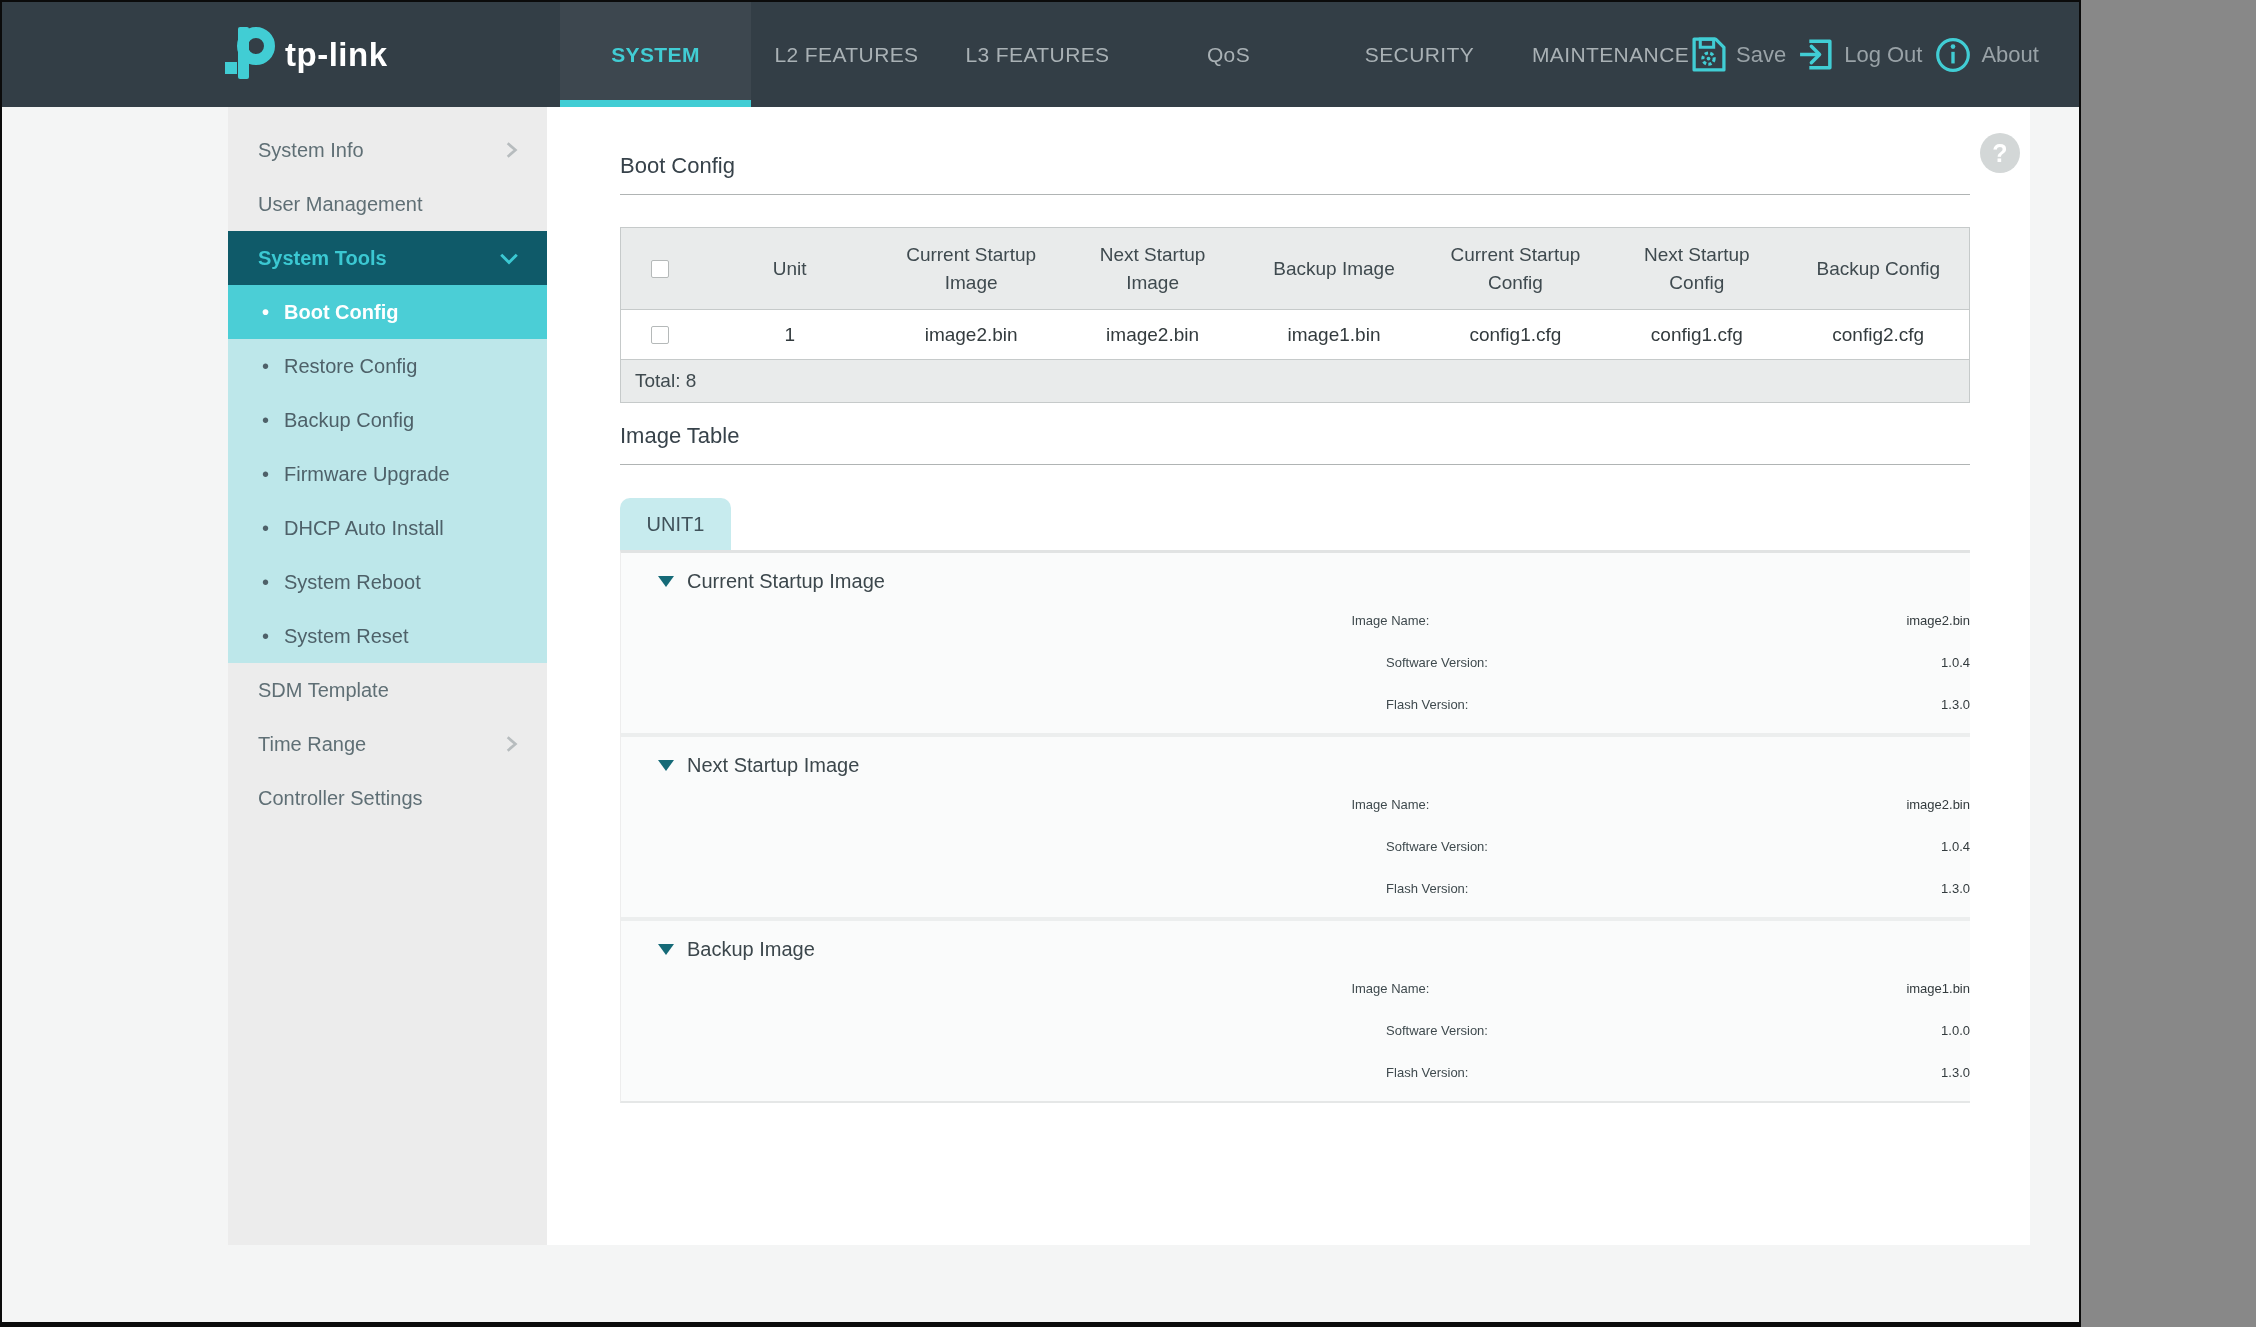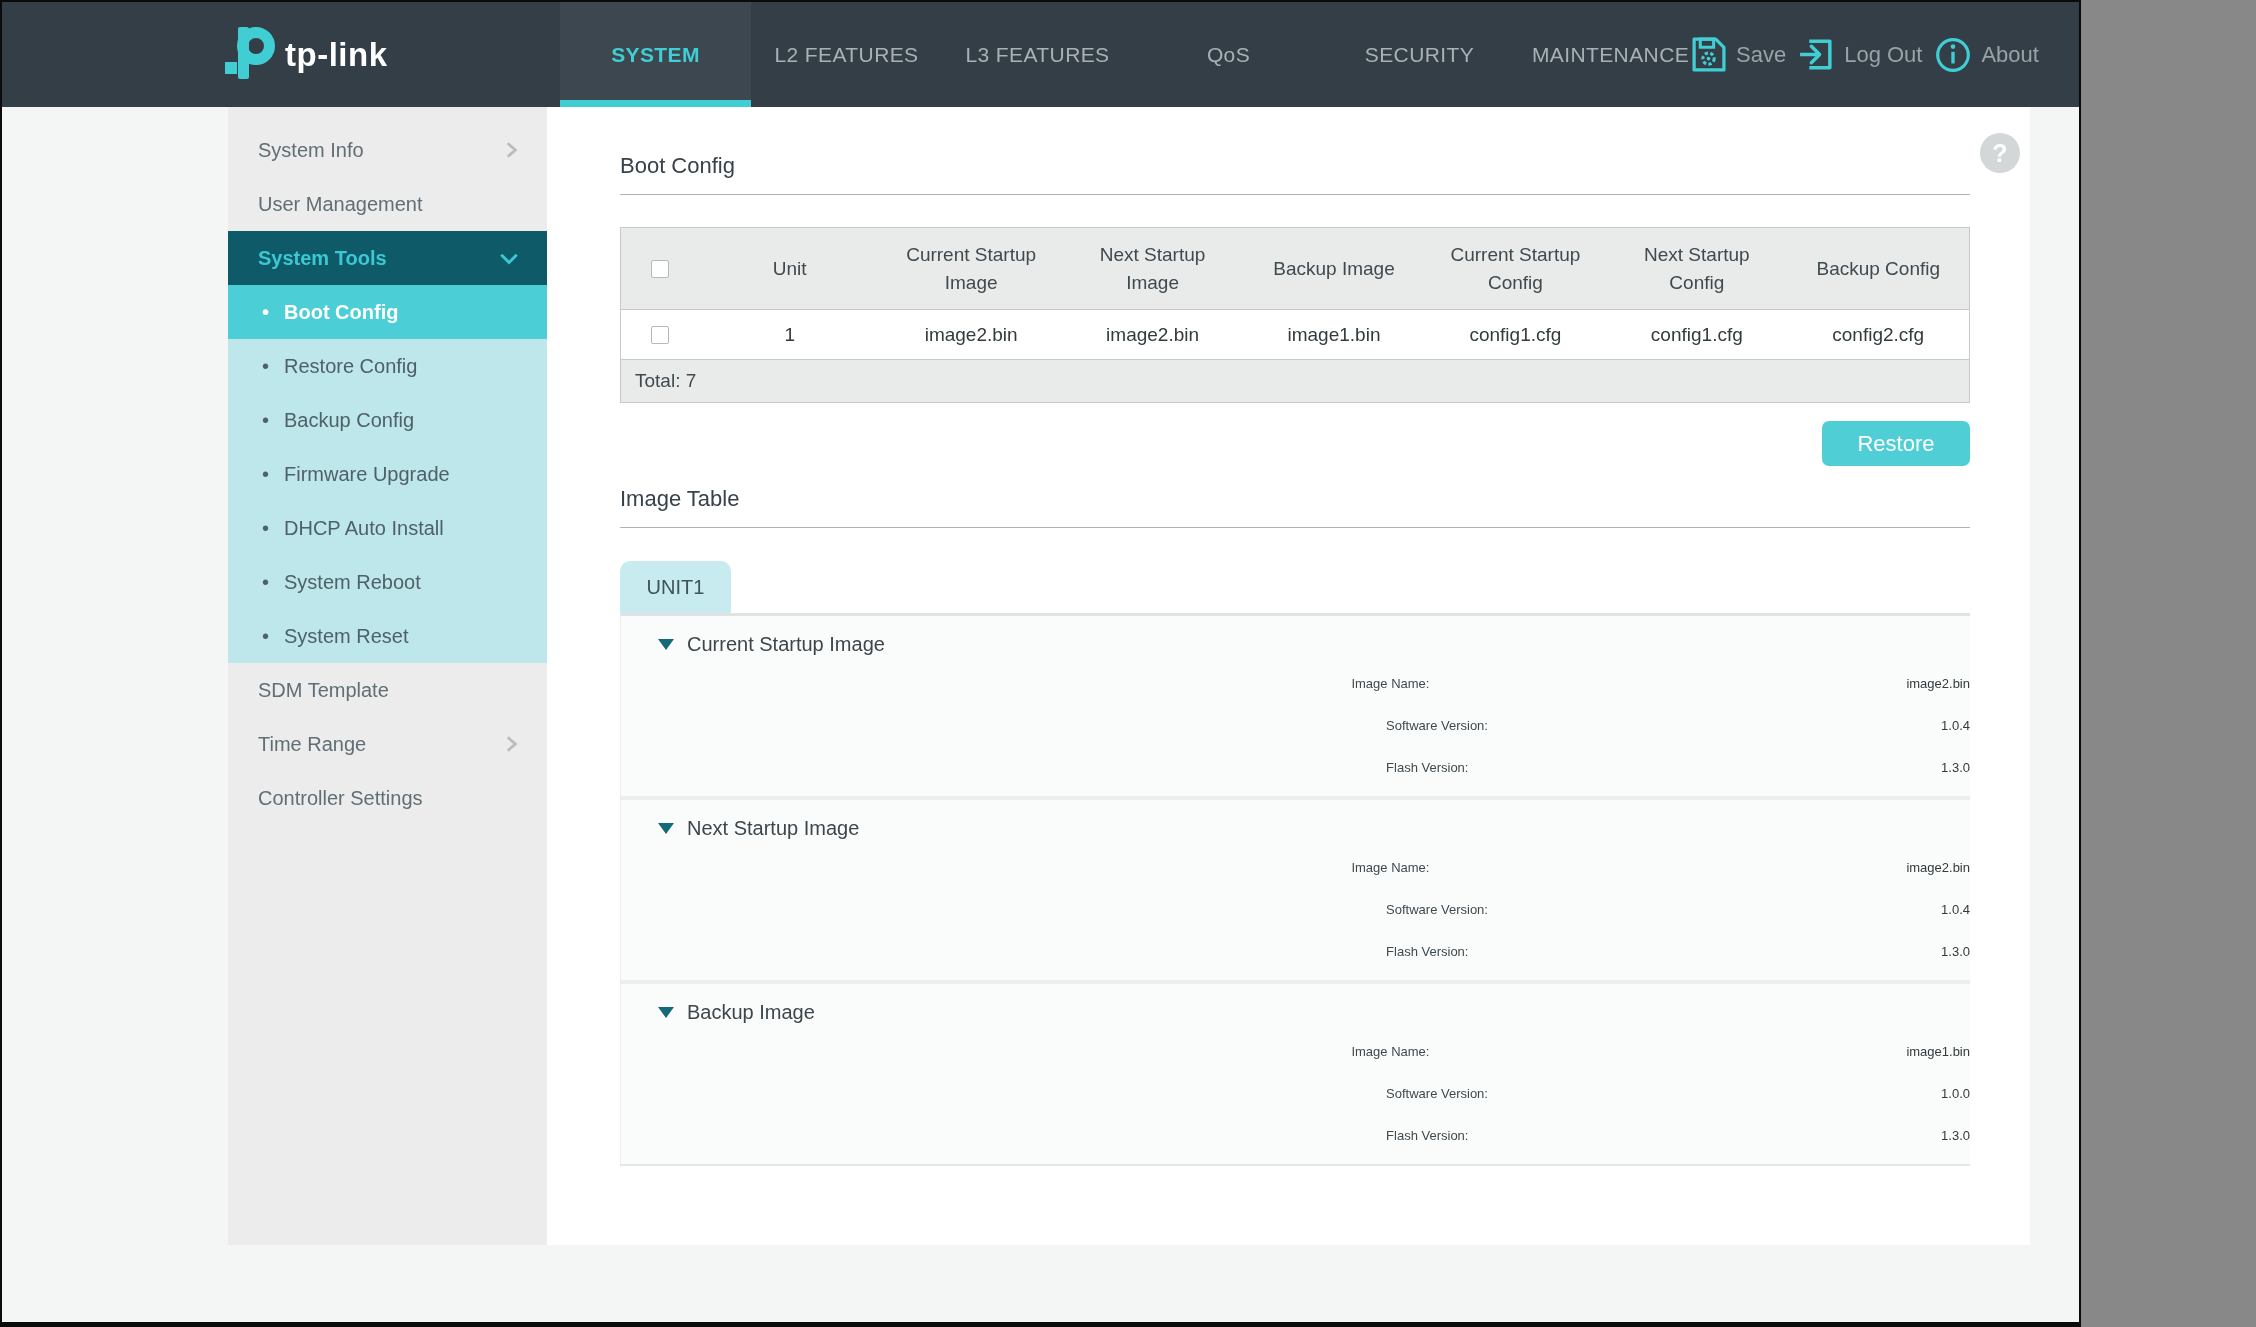--- a/index.html
+++ b/index.html
@@ -231,26 +231,23 @@
             <span class="checkbox"></span>
           </div>
         <div class="c">1</div>
         <div class="c">image2.bin</div>
         <div class="c">image2.bin</div>
         <div class="c">image1.bin</div>
         <div class="c">config1.cfg</div>
         <div class="c">config1.cfg</div>
         <div class="c">config2.cfg</div>
       </div>
-      <div class="bt-total">Total: 7</div>
-    </div>
-
-    <div class="actions-row">
-      <button class="btn-restore">Restore</button>
-    </div>
+      <div class="bt-total">Total: 8</div>
+    </div>
+
 
     <h2 class="section-title">Image Table</h2>
     <hr class="rule">
 
     <div class="tab-row">
       <div class="unit-tab">UNIT1</div>
     </div>
 
     <div class="image-panel">
 

